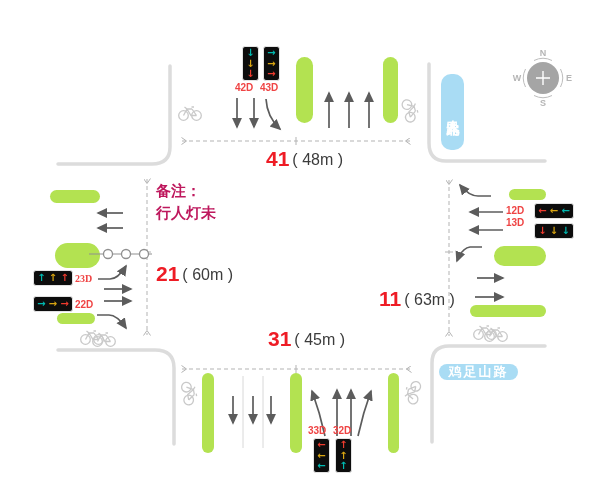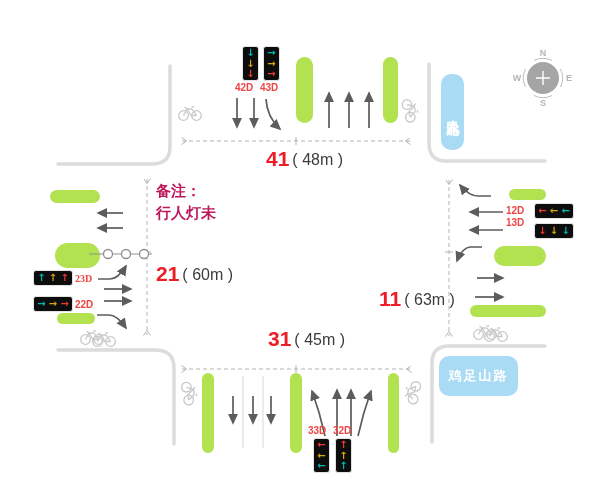--- a/index.html
+++ b/index.html
@@ -12,21 +12,21 @@
   .measure{position:absolute;display:flex;align-items:flex-start;white-space:nowrap;}
   .measure .num{color:#ee1c25;font-weight:bold;font-size:21px;line-height:21px;}
   .measure .det{color:#3c3c3c;font-size:16px;line-height:13px;margin-left:3px;padding-top:5px;}
   #note{position:absolute;left:156px;top:180px;color:#be185d;font-weight:bold;
         font-size:15px;line-height:22px;}
   .road-pill{position:absolute;background:#a9dcf4;color:#fff;font-weight:bold;
              font-size:13px;border-radius:10px;display:flex;align-items:center;
              justify-content:center;letter-spacing:2px;}
   #road-north-name{left:441px;top:74px;width:23px;height:76px;
                    writing-mode:vertical-lr;text-orientation:upright;letter-spacing:1px;}
-  #road-south-name{left:439px;top:356px;width:79px;height:40px;}
+  #road-south-name{left:439px;top:364px;width:79px;height:16px;}
 
   
   .signal{position:absolute;background:#0d0d0d;border:1px solid #e3e3e3;border-radius:3px;
           display:flex;align-items:center;justify-content:space-evenly;
           font-family:"DejaVu Sans",sans-serif;font-weight:bold;box-sizing:border-box;}
   .signal.v{width:17px;height:35px;flex-direction:column;font-size:10px;line-height:10px;}
   .signal.h{width:40px;height:16px;flex-direction:row;font-size:10px;line-height:10px;}
   #sig-42d{left:242px;top:46px;} #sig-43d{left:263px;top:46px;}
   #sig-12d{left:534px;top:203px;} #sig-13d{left:534px;top:223px;}
   #sig-23d{left:33px;top:270px;}  #sig-22d{left:33px;top:296px;}

